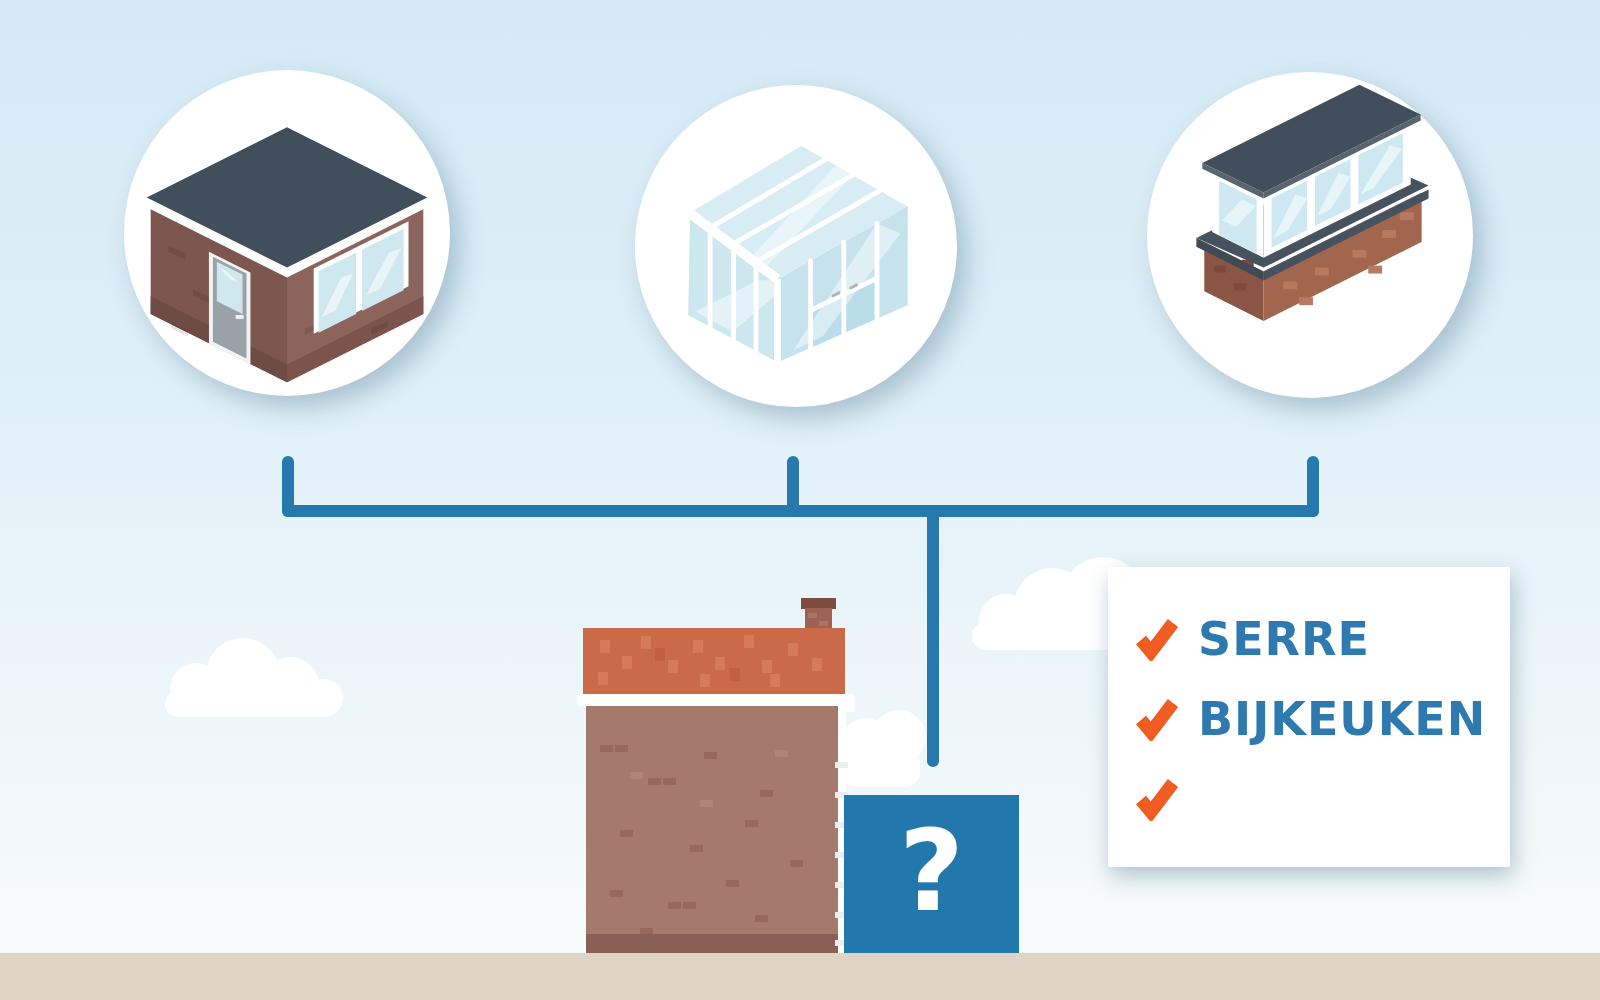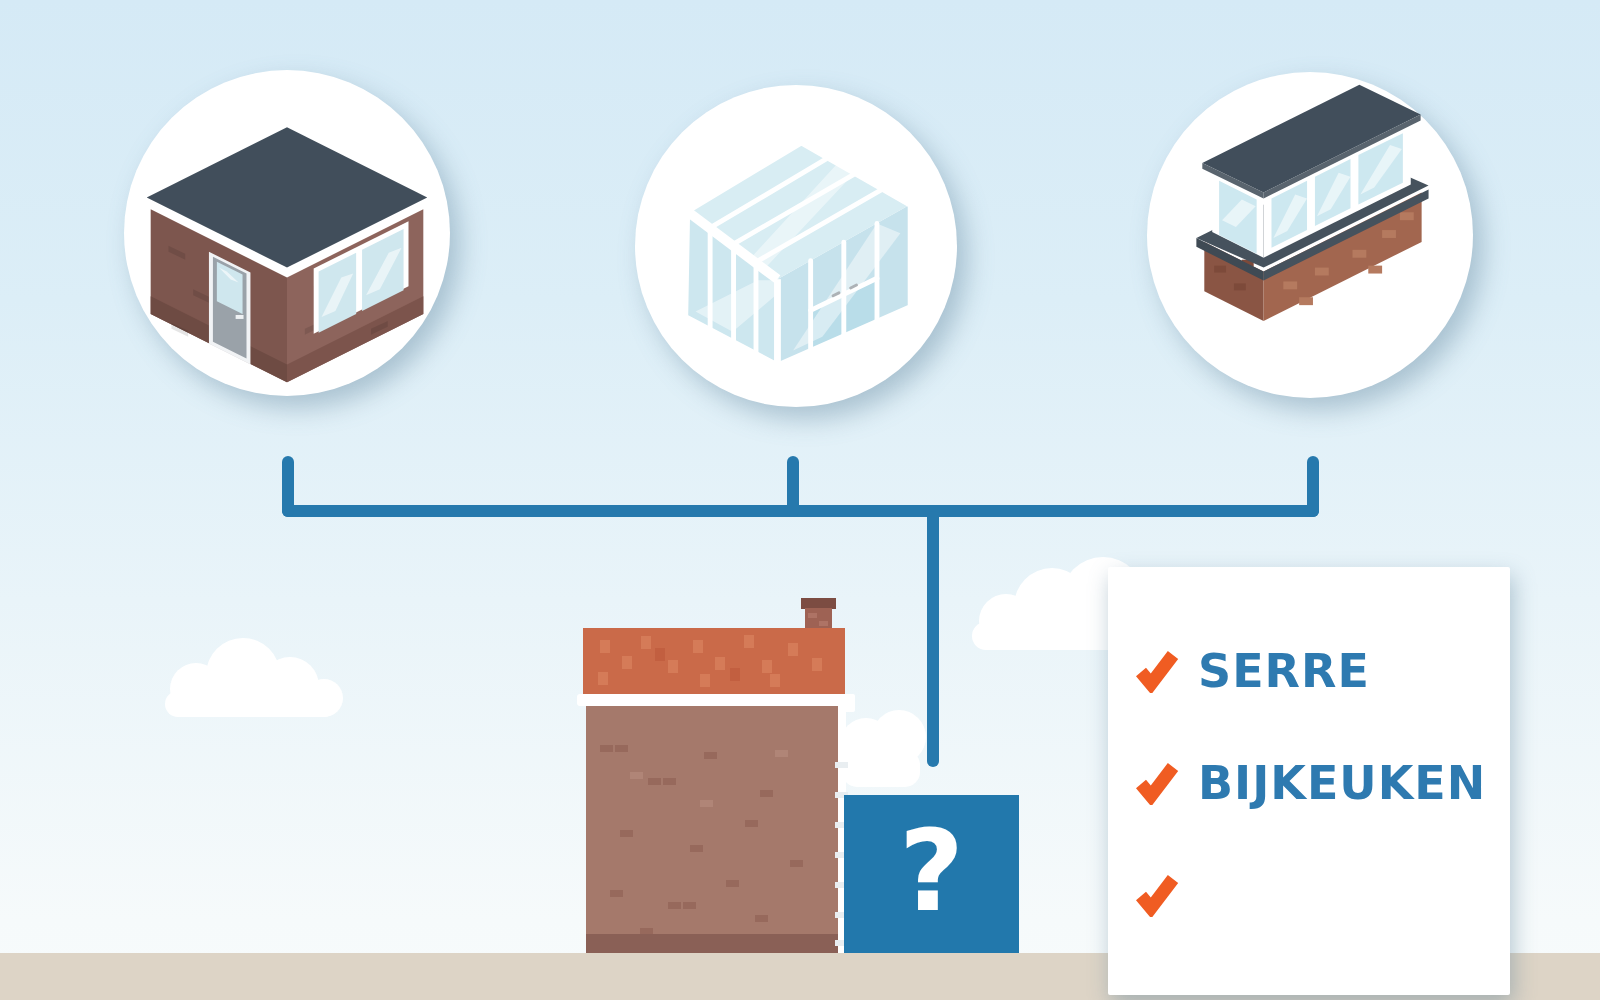--- a/index.html
+++ b/index.html
@@ -31,21 +31,21 @@
   
   .node{background:#ffffff;border-radius:50%;z-index:6;
     box-shadow:10px 12px 26px rgba(96,130,154,.42);
     display:flex;align-items:center;justify-content:center;}
   .node.c1{left:124px;top:70px;width:326px;height:326px;}
   .node.c2{left:635px;top:85px;width:322px;height:322px;}
   .node.c3{left:1147px;top:72px;width:326px;height:326px;}
   .node svg{width:100%;height:100%;display:block;}
   
   .card{
-    left:1108px;top:567px;width:402px;height:428px;background:#ffffff;z-index:7;
+    left:1108px;top:567px;width:402px;height:300px;background:#ffffff;z-index:7;
     border-radius:2px;box-shadow:3px 9px 22px rgba(96,130,154,.45);
     display:flex;flex-direction:column;justify-content:space-evenly;
     padding:14px 10px 14px 26px;box-sizing:border-box;
   }
   .row{display:flex;align-items:center;gap:18px;}
   .row svg{width:46px;height:46px;flex:0 0 46px;}
   .row .lbl{
     color:#2e7ab0;font-size:46px;font-weight:700;letter-spacing:1px;line-height:1;
     padding-top:2px;white-space:nowrap;
   }

